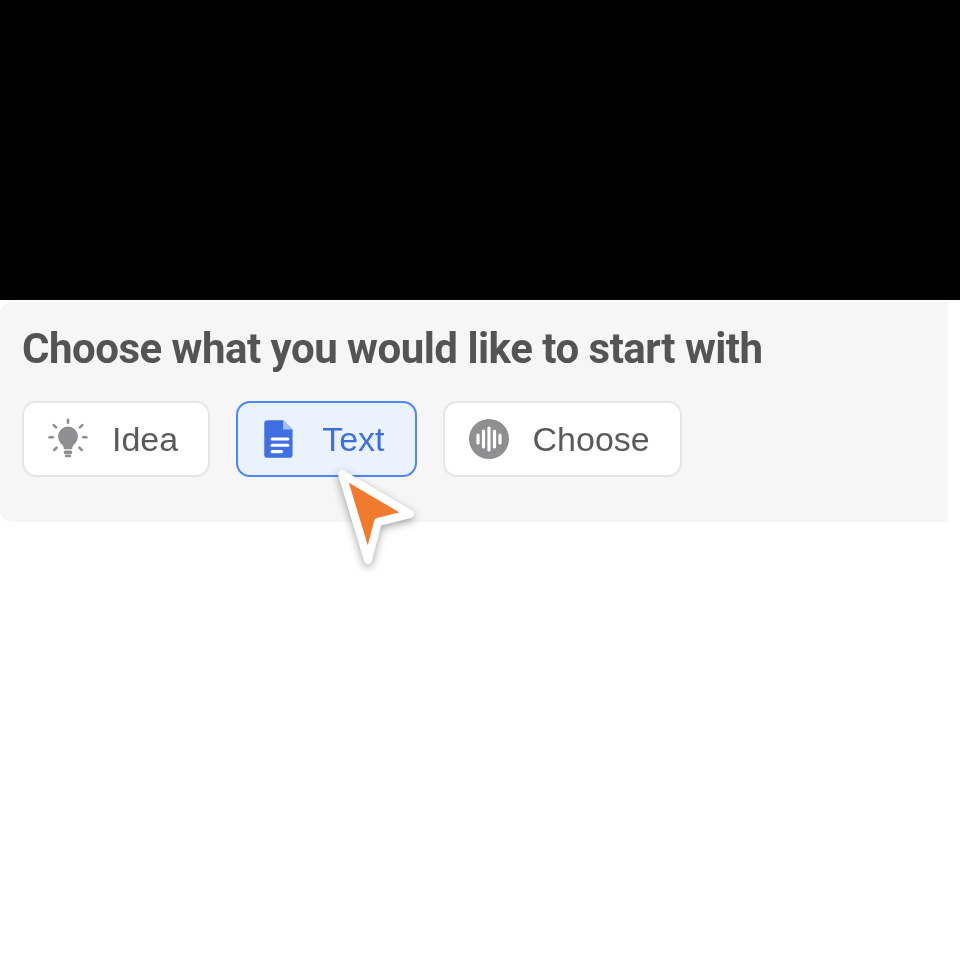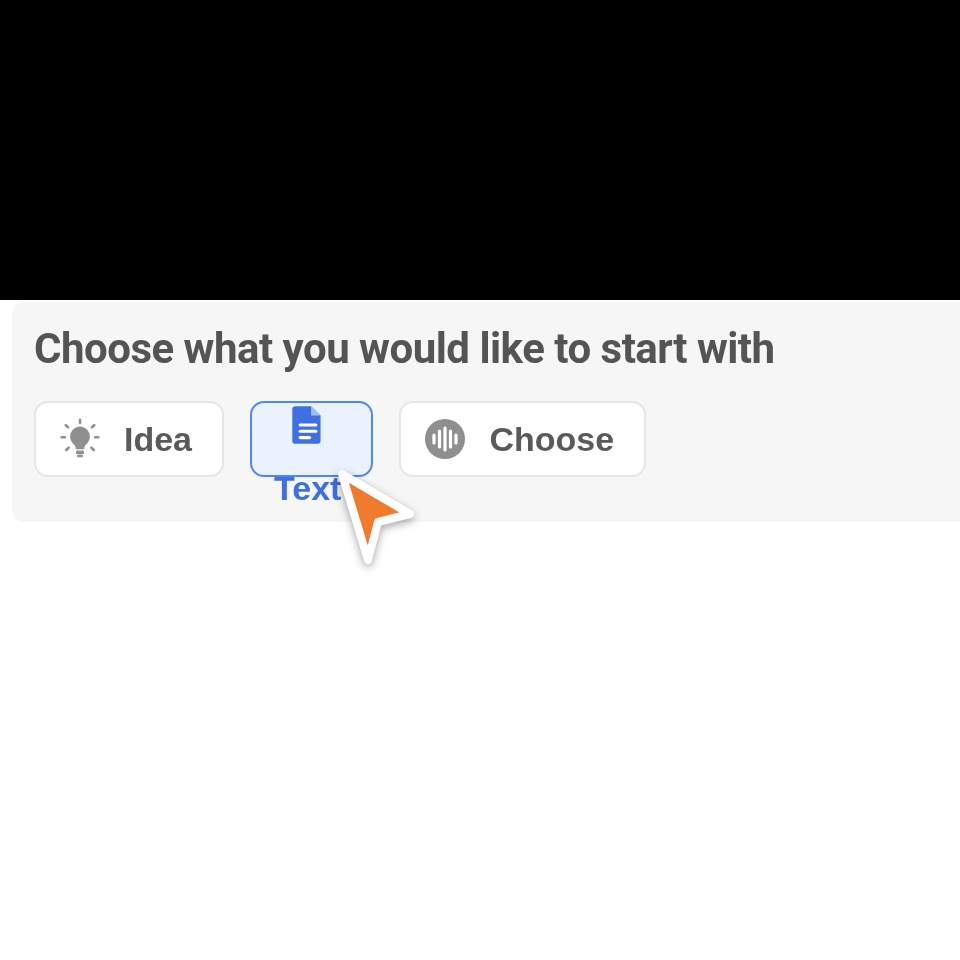--- a/index.html
+++ b/index.html
@@ -1,47 +1,46 @@
 <!DOCTYPE html>
 <html><head>
   <meta charset="utf-8">
   <style>
     * { box-sizing: border-box; margin: 0; padding: 0; }
     html, body { width: 960px; height: 960px; overflow: hidden; }
     body { background: #ffffff; font-family: -apple-system, BlinkMacSystemFont, "Segoe UI", Roboto, Helvetica, Arial, sans-serif; }
 
     .black-bar { position: absolute; left: 0; top: 0; width: 960px; height: 300px; background: #000000; }
 
-    .panel { position: absolute; left: 12px; top: 302px; width: 948px; height: 220px; background: #f6f6f7; border-radius: 12px 0 0 12px; padding: 22px 16px 22px 22px; overflow: hidden; }
+    .panel { position: absolute; left: 0; top: 302px; width: 948px; height: 220px; background: #f6f6f7; border-radius: 12px 0 0 12px; padding: 22px 16px 22px 22px; overflow: hidden; }
 
     .heading { font-size: 42px; font-weight: 700; color: #545454; letter-spacing: -0.5px; margin-bottom: 28px; white-space: nowrap; }
 
     .options-row { display: flex; gap: 26px; align-items: stretch; }
 
     .option-btn {
       display: inline-flex;
       align-items: center;
       gap: 22px;
       height: 76px;
       padding: 0 30px 0 22px;
       background: #ffffff;
       border: 2px solid #e6e6e8;
       border-radius: 14px;
       font-size: 34px;
-      font-weight: 700;
+      font-weight: 400;
       color: #5a5a5a;
       cursor: pointer;
       white-space: nowrap;
       flex: 0 0 auto;
     }
     .option-btn.selected {
       background: #eaf2fe;
       border: 2px solid #4f86f7;
       color: #3f6fe0;
-      flex-direction: column;
     }
 
     .icon-wrap { display: inline-flex; align-items: center; justify-content: center; }
 
     .cursor-layer { position: absolute; pointer-events: none; }
     .cursor-layer svg { filter: drop-shadow(0 3px 4px rgba(0,0,0,0.35)); }
   </style>
 </head>
 <body>
 

